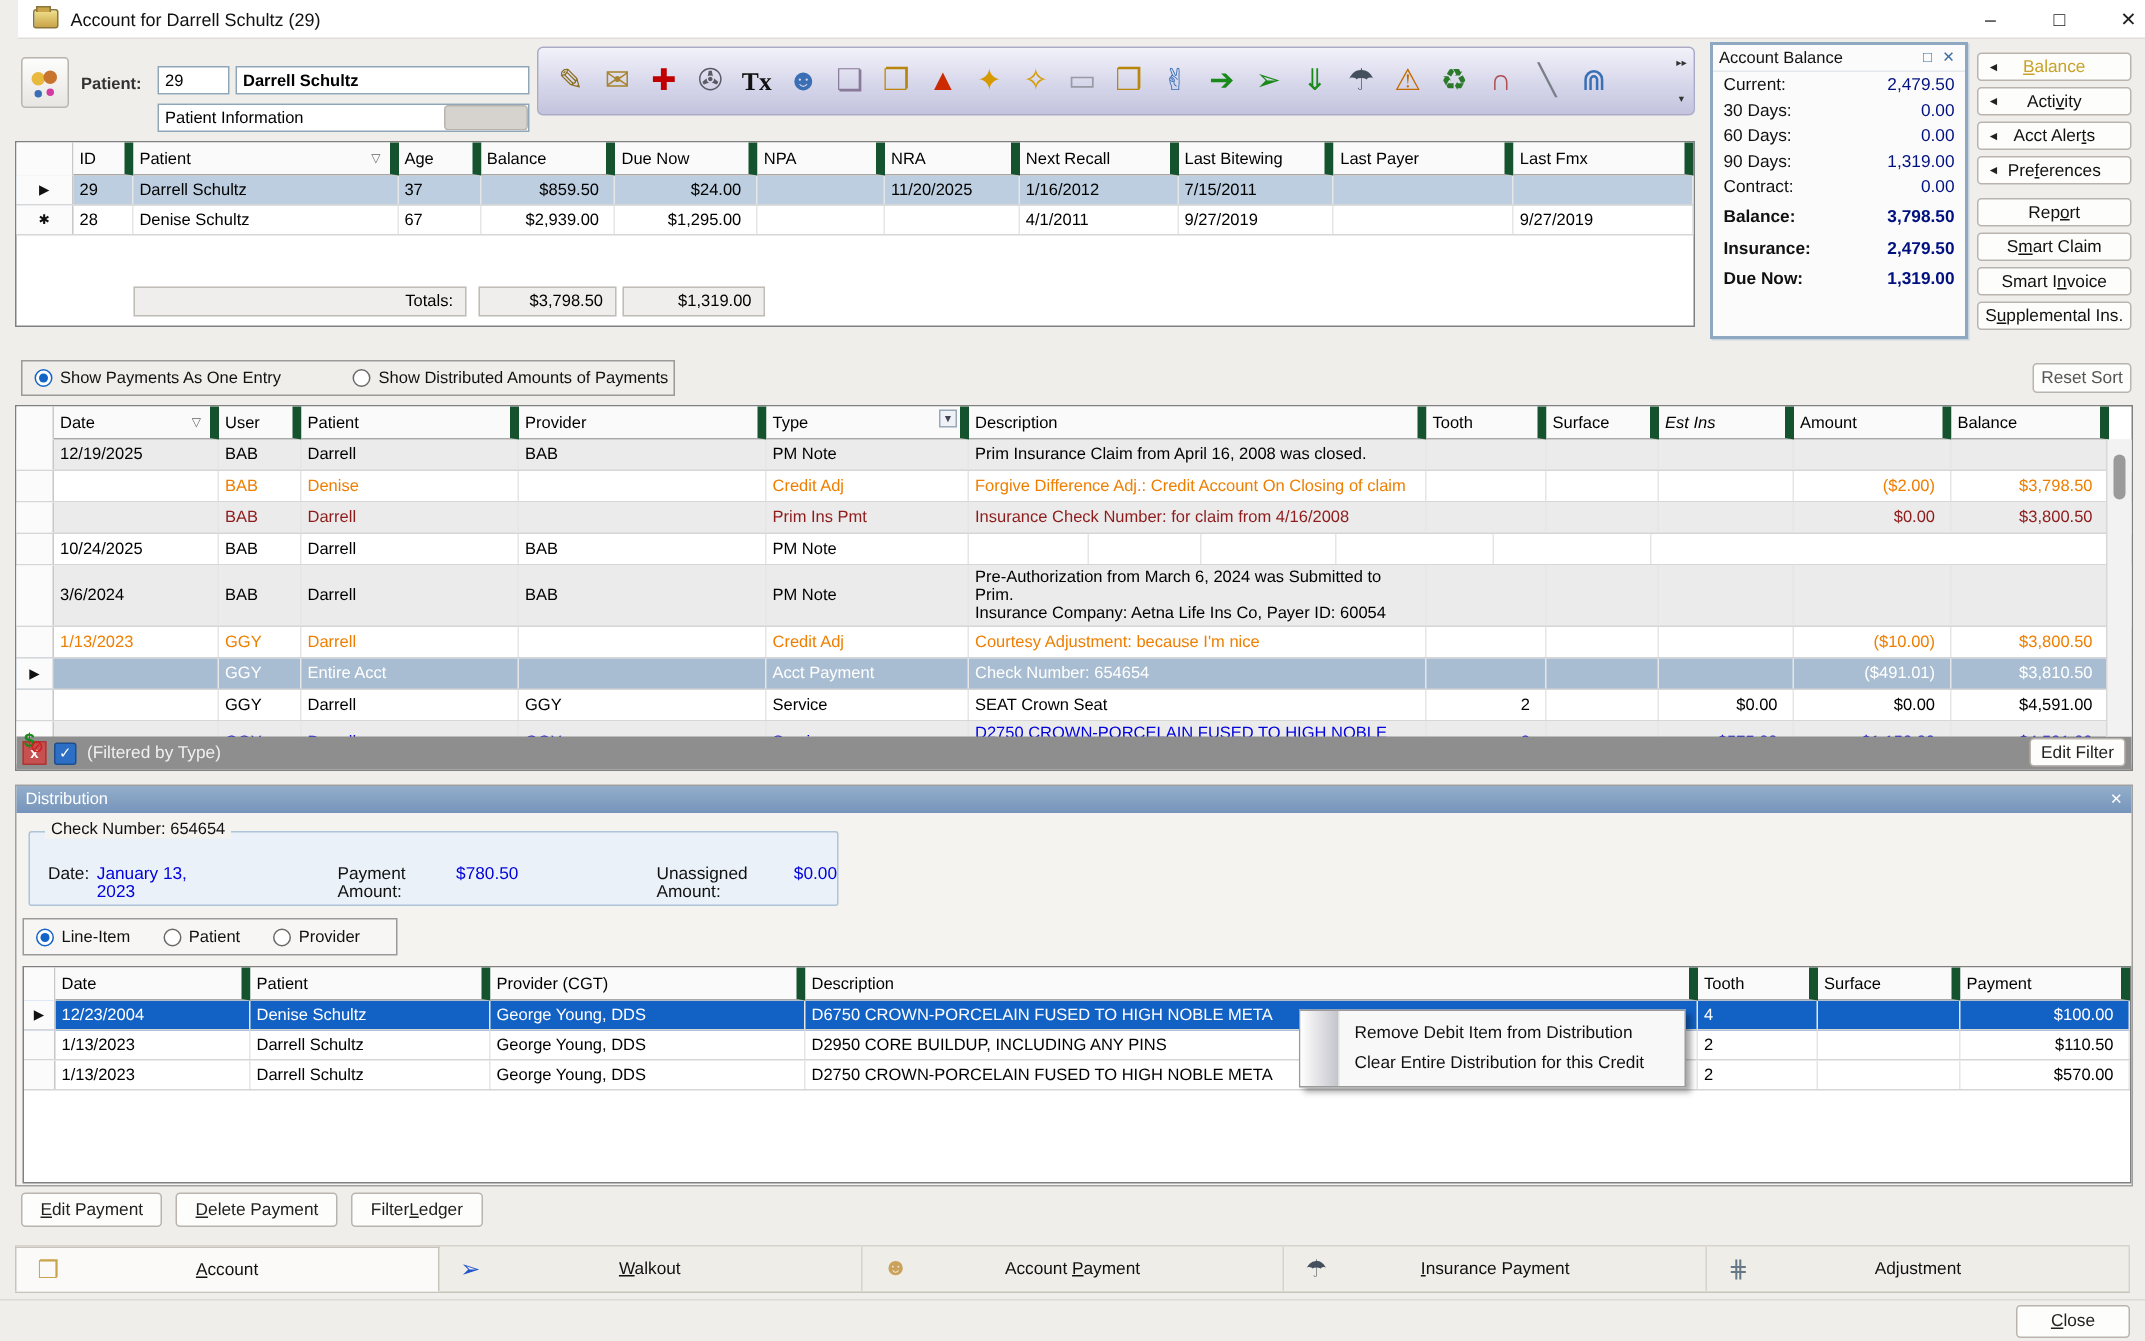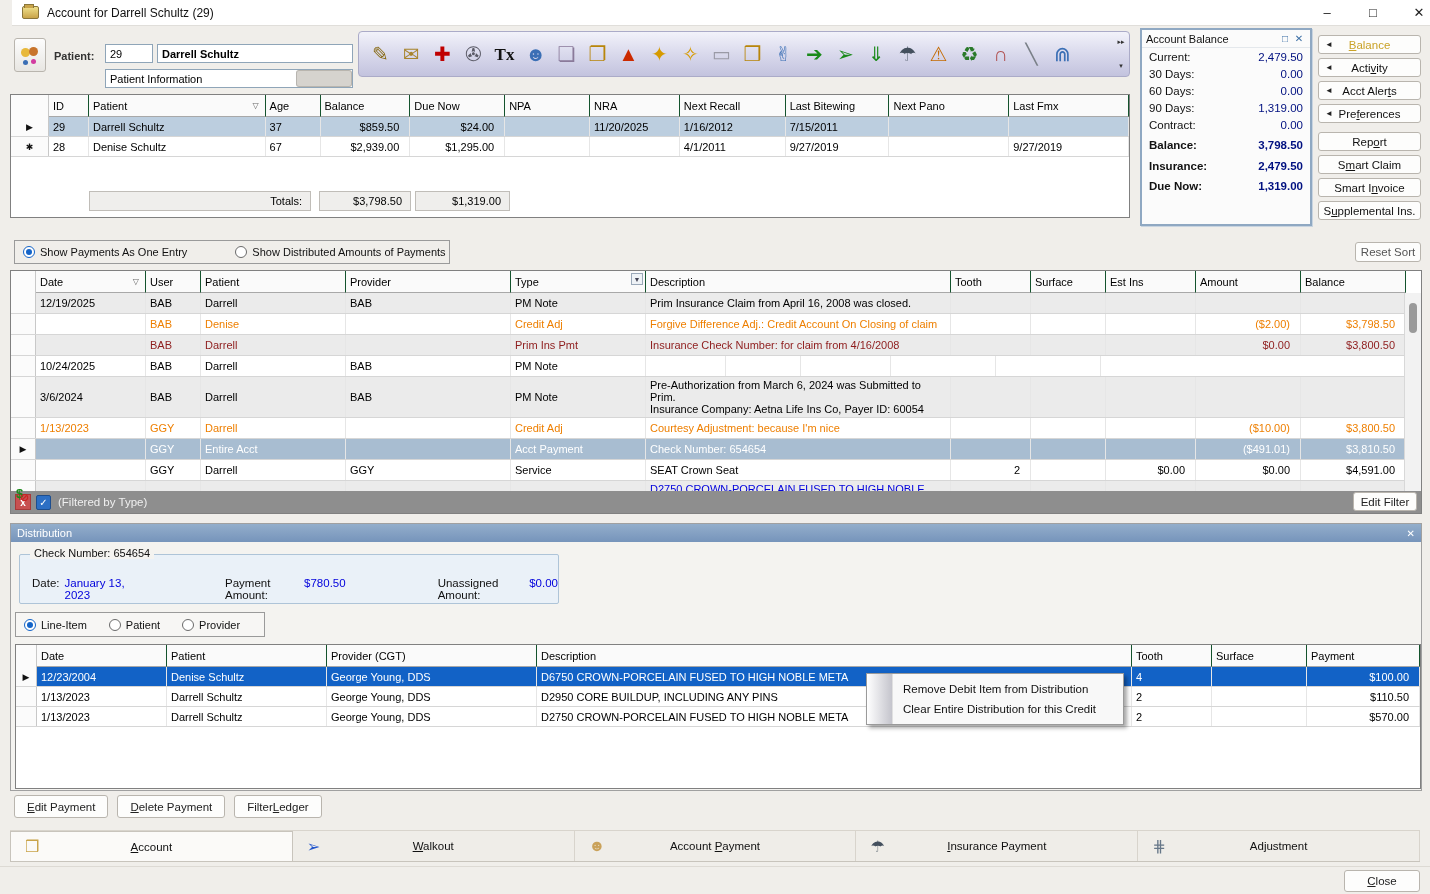--- a/index.html
+++ b/index.html
@@ -45,21 +45,21 @@
   .side-btn{position:relative;width:103px;height:19px;margin-bottom:4px;background:#FDFDFC;border:1px solid #B9B5AE;border-radius:3px;font-size:11.5px;color:#111;display:flex;align-items:center;justify-content:center;}
   .side-btn .arr{position:absolute;left:6px;font-size:8px;color:#222;}
   .side-btn.accent{color:#C9A227;}
   .side-btn.gap{margin-top:9px;}
   u{text-decoration:underline;}
   
   .gridbox{position:absolute;background:#fff;border:1px solid #808080;}
   .grow{display:flex;align-items:stretch;}
   .gcell{font-size:11px;padding:2px 4px;border-right:1px solid #E6E6E6;overflow:hidden;white-space:pre-line;display:flex;align-items:center;}
   .gcell.r{justify-content:flex-end;padding-right:10px;}
-  .ghead .gcell{border-right:1px solid #14532d;border-bottom:1px solid #A8A8A8;background:#FAFAFA;color:#000;align-items:center;white-space:nowrap;position:relative;}
+  .ghead .gcell{border-right:6px solid #14532d;border-bottom:1px solid #A8A8A8;background:#FAFAFA;color:#000;align-items:center;white-space:nowrap;position:relative;}
   .ind{border-right:1px solid #C8C8C8;background:#FBFBFB;display:flex;align-items:center;justify-content:center;font-size:9px;color:#111;flex:none;}
   .rowline{border-bottom:1px solid #D6D6D6;}
   .sort-glyph{font-size:8px;color:#666;margin-left:auto;padding-right:2px;}
   .filter-glyph{position:absolute;right:2px;top:2px;width:12px;height:12px;border:1px solid #9AA8B8;background:#EEF2F6;font-size:7px;color:#445;display:flex;align-items:center;justify-content:center;}
   
   .tot-box{position:absolute;height:20px;border:1px solid #C0BDB8;background:#EFEEEC;font-size:11px;display:flex;align-items:center;justify-content:flex-end;padding:0 8px;}
   
   .radio{display:inline-flex;align-items:center;font-size:11px;color:#111;}
   .rdot{width:12px;height:12px;border-radius:50%;border:1px solid #6A6A6A;background:#fff;margin-right:5px;position:relative;flex:none;}
   .radio.sel .rdot{border-color:#1464C8;}
@@ -267,21 +267,21 @@
         <div class="ind" style="width: 38px;"></div>
         <div class="gcell" style="width: 40px;">ID</div>
         <div class="gcell" style="width: 177px;">Patient<span class="sort-glyph">▽</span></div>
         <div class="gcell" style="width: 55px;">Age</div>
         <div class="gcell" style="width: 90px;">Balance</div>
         <div class="gcell" style="width: 95px;">Due Now</div>
         <div class="gcell" style="width: 85px;">NPA</div>
         <div class="gcell" style="width: 90px;">NRA</div>
         <div class="gcell" style="width: 106px;">Next Recall</div>
         <div class="gcell" style="width: 104px;">Last Bitewing</div>
-        <div class="gcell" style="width: 120px;">Next Pano</div>
+        <div class="gcell" style="width: 120px;">Last Payer</div>
         <div class="gcell" style="width: 120px;">Last Fmx</div>
       </div>
       <div class="grow rowline bg-sel-pat" style="min-height: 20px; background: rgb(188, 206, 223);">
         <div class="ind" style="width: 38px;">▶</div>
         <div class="gcell" style="width: 40px;">29</div>
         <div class="gcell" style="width: 177px;">Darrell Schultz</div>
         <div class="gcell" style="width: 55px;">37</div>
         <div class="gcell r" style="width: 90px;">$859.50</div>
         <div class="gcell r" style="width: 95px;">$24.00</div>
         <div class="gcell" style="width: 85px;"></div>
@@ -333,21 +333,21 @@
   <div class="grow ghead" style="height: 22px;">
         <div class="ind" style="width: 25px;"></div>
         <div class="gcell" style="width: 110px;">Date<span class="sort-glyph">▽</span></div>
         <div class="gcell" style="width: 55px;">User</div>
         <div class="gcell" style="width: 145px;">Patient</div>
         <div class="gcell" style="width: 165px;">Provider</div>
         <div class="gcell" style="width: 135px;">Type<span class="filter-glyph">▼</span></div>
         <div class="gcell" style="width: 305px;">Description</div>
         <div class="gcell" style="width: 80px;">Tooth</div>
         <div class="gcell" style="width: 75px;">Surface</div>
-        <div class="gcell" style="width: 90px;">Est Ins</div>
+        <div class="gcell" style="width: 90px; font-style: italic;">Est Ins</div>
         <div class="gcell" style="width: 105px;">Amount</div>
         <div class="gcell" style="width: 105px;">Balance</div>
       </div>
       <div class="grow rowline bg-gray " style="min-height: 21px;">
         <div class="ind" style="width: 25px;"></div>
         <div class="gcell" style="width: 110px;">12/19/2025</div>
         <div class="gcell" style="width: 55px;">BAB</div>
         <div class="gcell" style="width: 145px;">Darrell</div>
         <div class="gcell" style="width: 165px;">BAB</div>
         <div class="gcell" style="width: 135px;">PM Note</div>

